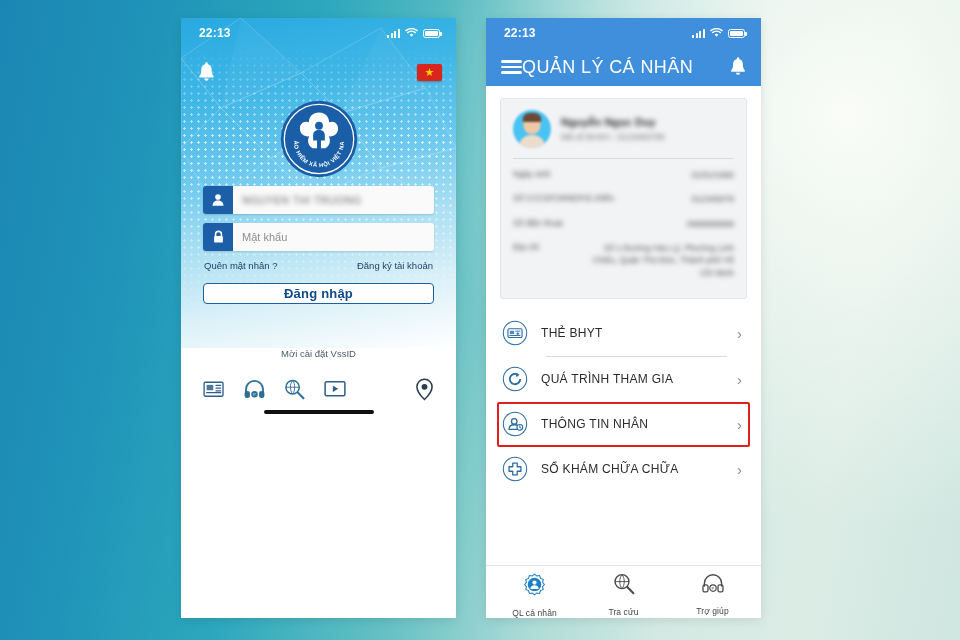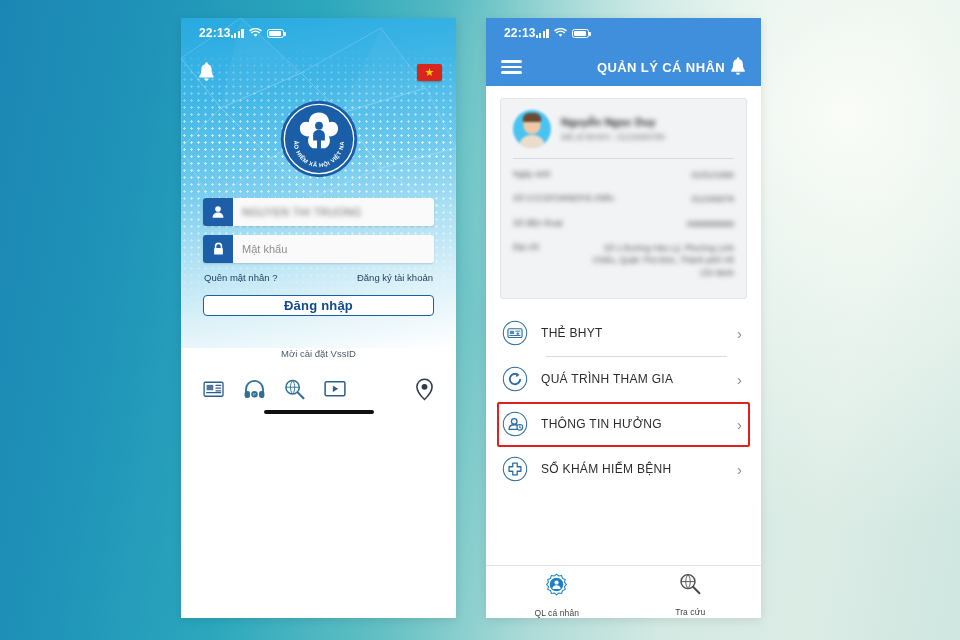--- a/index.html
+++ b/index.html
@@ -17,21 +17,21 @@
     position:absolute; top:18px; height:600px; width:275px;
     background:#fff; overflow:hidden;
     box-shadow:0 2px 10px rgba(0,0,0,.10);
   }
   #phone-left{ left:181px; }
   #phone-right{ left:486px; }
 
   
   .statusbar{
     height:30px; display:flex; align-items:center;
-    padding:0 16px 0 18px;
+    justify-content:space-between; padding:0 16px 0 18px;
     color:#fff; font-size:12px; font-weight:bold; letter-spacing:.2px;
   }
   .status-icons{ display:flex; align-items:center; gap:5px; }
   .sig{ display:flex; align-items:flex-end; gap:1.4px; height:9px; }
   .sig i{ width:2.2px; background:#fff; border-radius:.5px; display:block; }
   .sig i:nth-child(1){height:3px} .sig i:nth-child(2){height:5px}
   .sig i:nth-child(3){height:7px} .sig i:nth-child(4){height:9px}
   .batt{ width:17px; height:9px; border:1.2px solid #fff; border-radius:2.5px; position:relative; }
   .batt::after{ content:''; position:absolute; left:1px; top:1px; bottom:1px; right:1.5px; background:#fff; border-radius:1px; }
   .batt::before{ content:''; position:absolute; right:-3px; top:2.5px; width:1.6px; height:3.5px; background:#fff; border-radius:0 1px 1px 0; }
@@ -60,21 +60,21 @@
   .bell-w{ width:19px; height:21px; }
   .flag{
     width:25px; height:17px; background:#da251d; border-radius:2px;
     display:flex; align-items:center; justify-content:center;
     box-shadow:0 1px 2px rgba(0,0,0,.25);
   }
   .star{ color:#ffcd00; font-size:11px; line-height:1; }
 
   .logo-wrap{ position:relative; z-index:3; display:flex; justify-content:center; margin-top:4px; }
 
-  .form{ position:relative; z-index:3; padding:0 22px; margin-top:20px; }
+  .form{ position:relative; z-index:3; padding:0 22px; margin-top:8px; }
   .field{
     display:flex; align-items:stretch; height:28px; margin-bottom:9px;
     border-radius:3px; overflow:hidden; box-shadow:0 1px 2px rgba(0,0,0,.14);
   }
   .field .ic{ width:30px; background:#1c5fa8; display:flex; align-items:center; justify-content:center; flex:0 0 30px; }
   .field .inp{
     flex:1; background:#fafafa; display:flex; align-items:center;
     padding:0 9px; font-size:11px; color:#555;
   }
   .field .inp.ph{ color:#8e8e8e; }
@@ -101,22 +101,22 @@
 
   
   .r-status{ background:#3f8fdc; }
   .appbar{
     height:38px; background:#3f8fdc; display:flex; align-items:center;
     padding:0 14px 0 15px; color:#fff;
   }
   .hamb{ display:flex; flex-direction:column; gap:3.2px; width:21px; }
   .hamb span{ height:2.6px; background:#fff; border-radius:2px; display:block; }
   .appbar-title{
-    flex:1; text-align:right; font-size:13px; letter-spacing:.4px;
-    padding-right:4px; font-weight:700;
+    flex:1; text-align:left; font-size:18px; letter-spacing:.4px;
+    padding-right:4px; font-weight:400;
   }
 
   .r-body{ background:#fff; height:548px; display:flex; flex-direction:column; }
 
   .profile-card{
     margin:12px 14px 0; background:#f1f3f5; border:1px solid #e2e5e8;
     border-radius:3px; padding:11px 12px 13px;
   }
   .pc-head{ display:flex; align-items:center; gap:10px; }
   .avatar{
@@ -396,30 +396,30 @@
 
       <div class="menu-item">
         <div class="hl"></div>
         <svg width="26" height="26" viewBox="0 0 28 28">
           <circle cx="14" cy="14" r="12.6" fill="none" stroke="#2b6ca3" stroke-width="1.1"></circle>
           <circle cx="13.2" cy="11.2" r="3" fill="none" stroke="#2b6ca3" stroke-width="1.4"></circle>
           <path d="M7.6 19.8 C7.6 16.4 10.1 14.8 13.2 14.8 C16.3 14.8 18.8 16.4 18.8 19.8 Z" fill="none" stroke="#2b6ca3" stroke-width="1.4"></path>
           <circle cx="19.2" cy="17.6" r="3.1" fill="#fff" stroke="#2b6ca3" stroke-width="1.2"></circle>
           <path d="M19.2 15.8 L19.2 17.7 L20.5 18.4" stroke="#2b6ca3" stroke-width="1.1" fill="none" stroke-linecap="round"></path>
         </svg>
-        <span class="label">THÔNG TIN HƯỞNG</span>
+        <span class="label">THÔNG TIN NHÂN</span>
         <span class="chev">›</span>
       </div>
 
       <div class="menu-item">
         <svg width="26" height="26" viewBox="0 0 28 28">
           <circle cx="14" cy="14" r="12.6" fill="none" stroke="#2b6ca3" stroke-width="1.1"></circle>
           <path d="M11.6 7.6 L16.4 7.6 L16.4 11.6 L20.4 11.6 L20.4 16.4 L16.4 16.4 L16.4 20.4 L11.6 20.4 L11.6 16.4 L7.6 16.4 L7.6 11.6 L11.6 11.6 Z" fill="none" stroke="#2b6ca3" stroke-width="1.4" stroke-linejoin="round"></path>
         </svg>
-        <span class="label">SỔ KHÁM HIỂM BỆNH</span>
+        <span class="label">SỔ KHÁM CHỮA CHỮA</span>
         <span class="chev">›</span>
       </div>
     </div>
 
     <div class="r-spacer"></div>
 
     <div class="bottom-nav">
       <div class="bn">
         <svg width="23" height="23" viewBox="0 0 24 24">
           <path d="M12 1.2 L14.3 3.1 L17.3 2.7 L18.3 5.6 L21.1 6.8 L20.4 9.7 L22.3 12 L20.4 14.3 L21.1 17.2 L18.3 18.4 L17.3 21.3 L14.3 20.9 L12 22.8 L9.7 20.9 L6.7 21.3 L5.7 18.4 L2.9 17.2 L3.6 14.3 L1.7 12 L3.6 9.7 L2.9 6.8 L5.7 5.6 L6.7 2.7 L9.7 3.1 Z" fill="none" stroke="#1d7fc4" stroke-width="1.1"></path>
@@ -430,19 +430,29 @@
         <span class="t">QL cá nhân</span>
       </div>
       <div class="bn">
         <svg width="22" height="22" viewBox="0 0 22 22">
           <circle cx="9" cy="8.6" r="7" fill="none" stroke="#4a4a4a" stroke-width="1.4"></circle>
           <path d="M2 8.6 L16 8.6 M9 1.6 C6 5 6 12.2 9 15.6 M9 1.6 C12 5 12 12.2 9 15.6" stroke="#4a4a4a" stroke-width=".9" fill="none"></path>
           <path d="M14.3 14 L20.4 20.2" stroke="#4a4a4a" stroke-width="2" stroke-linecap="round"></path>
         </svg>
         <span class="t">Tra cứu</span>
       </div>
+      <div class="bn">
+        <svg width="22" height="21" viewBox="0 0 22 20">
+          <path d="M2.4 12.6 L2.4 9.8 A8.6 8.6 0 0 1 19.6 9.8 L19.6 12.6" stroke="#4a4a4a" stroke-width="1.4" fill="none" stroke-linecap="round"></path>
+          <rect x="1" y="11.4" width="5" height="7" rx="1.6" fill="none" stroke="#4a4a4a" stroke-width="1.3"></rect>
+          <rect x="16" y="11.4" width="5" height="7" rx="1.6" fill="none" stroke="#4a4a4a" stroke-width="1.3"></rect>
+          <circle cx="11" cy="14.6" r="3.2" fill="none" stroke="#4a4a4a" stroke-width="1.2"></circle>
+          <text x="11" y="16.3" font-size="4.2" fill="#4a4a4a" text-anchor="middle" font-family="Liberation Sans, sans-serif">P</text>
+        </svg>
+        <span class="t">Trợ giúp</span>
+      </div>
     </div>
 
     <div class="home-ind-w">
         <div class="home-ind"></div>
       </div>
   </div>
 </div>
 
 </body></html>

